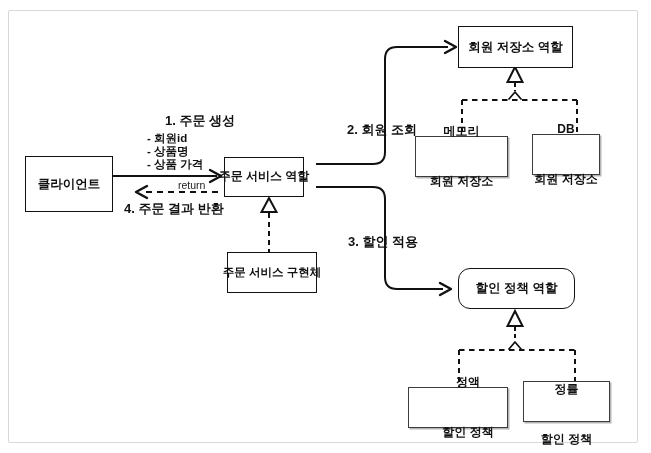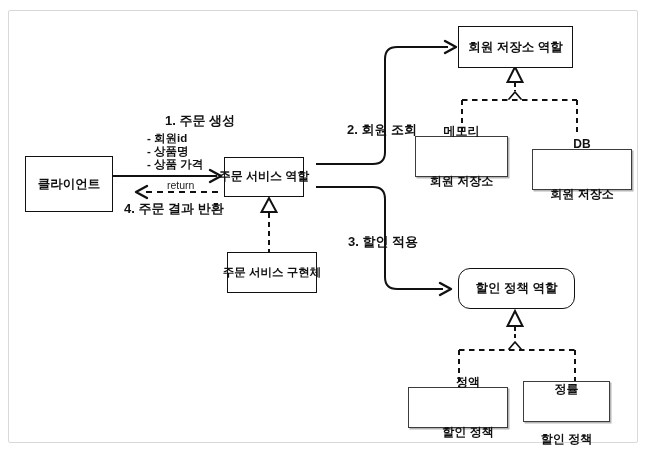--- a/index.html
+++ b/index.html
@@ -67,29 +67,29 @@
     font-size: 10.5px;
     color: #222222;
   }
   
   .b-client   { left: 25px;  top: 156px; width: 88px;  height: 56px; }
   .b-osr      { left: 224px; top: 157px; width: 80px;  height: 40px; font-size: 12px; }
   .b-osi      { left: 227px; top: 252px; width: 90px;  height: 41px; font-size: 11.5px; }
   .b-mrr      { left: 458px; top: 26px;  width: 115px; height: 42px; }
   .b-dpr      { left: 458px; top: 268px; width: 117px; height: 41px; border-radius: 12px; }
   .b-mem      { left: 415px; top: 136px; width: 93px;  height: 41px; }
-  .b-db       { left: 532px; top: 149px; width: 100px;  height: 41px; }
+  .b-db       { left: 532px; top: 134px; width: 68px;  height: 41px; }
   .b-fix      { left: 408px; top: 387px; width: 100px; height: 41px; padding-left: 20px; }
   .b-rate     { left: 523px; top: 381px; width: 87px; height: 41px; justify-content: space-between; }
   
   .l-step1    { left: 136px; top: 112px; margin-left: 29px; }
   .l-item1    { left: 147px; top: 131px; }
   .l-item2    { left: 147px; top: 144px; }
   .l-item3    { left: 147px; top: 157px; }
-  .l-return   { left: 159px; top: 179px; padding-left: 8px; }
+  .l-return   { left: 170px; top: 179px; padding-left: 8px; }
   .l-step4    { left: 124px; top: 200px; }
   .l-step2    { left: 347px; top: 121px; }
   .l-step3    { left: 348px; top: 209px; margin-top: 24px; }
 </style>
 </head>
 <body>
 
 <div class="canvas">
 
   <div class="frame"></div>

